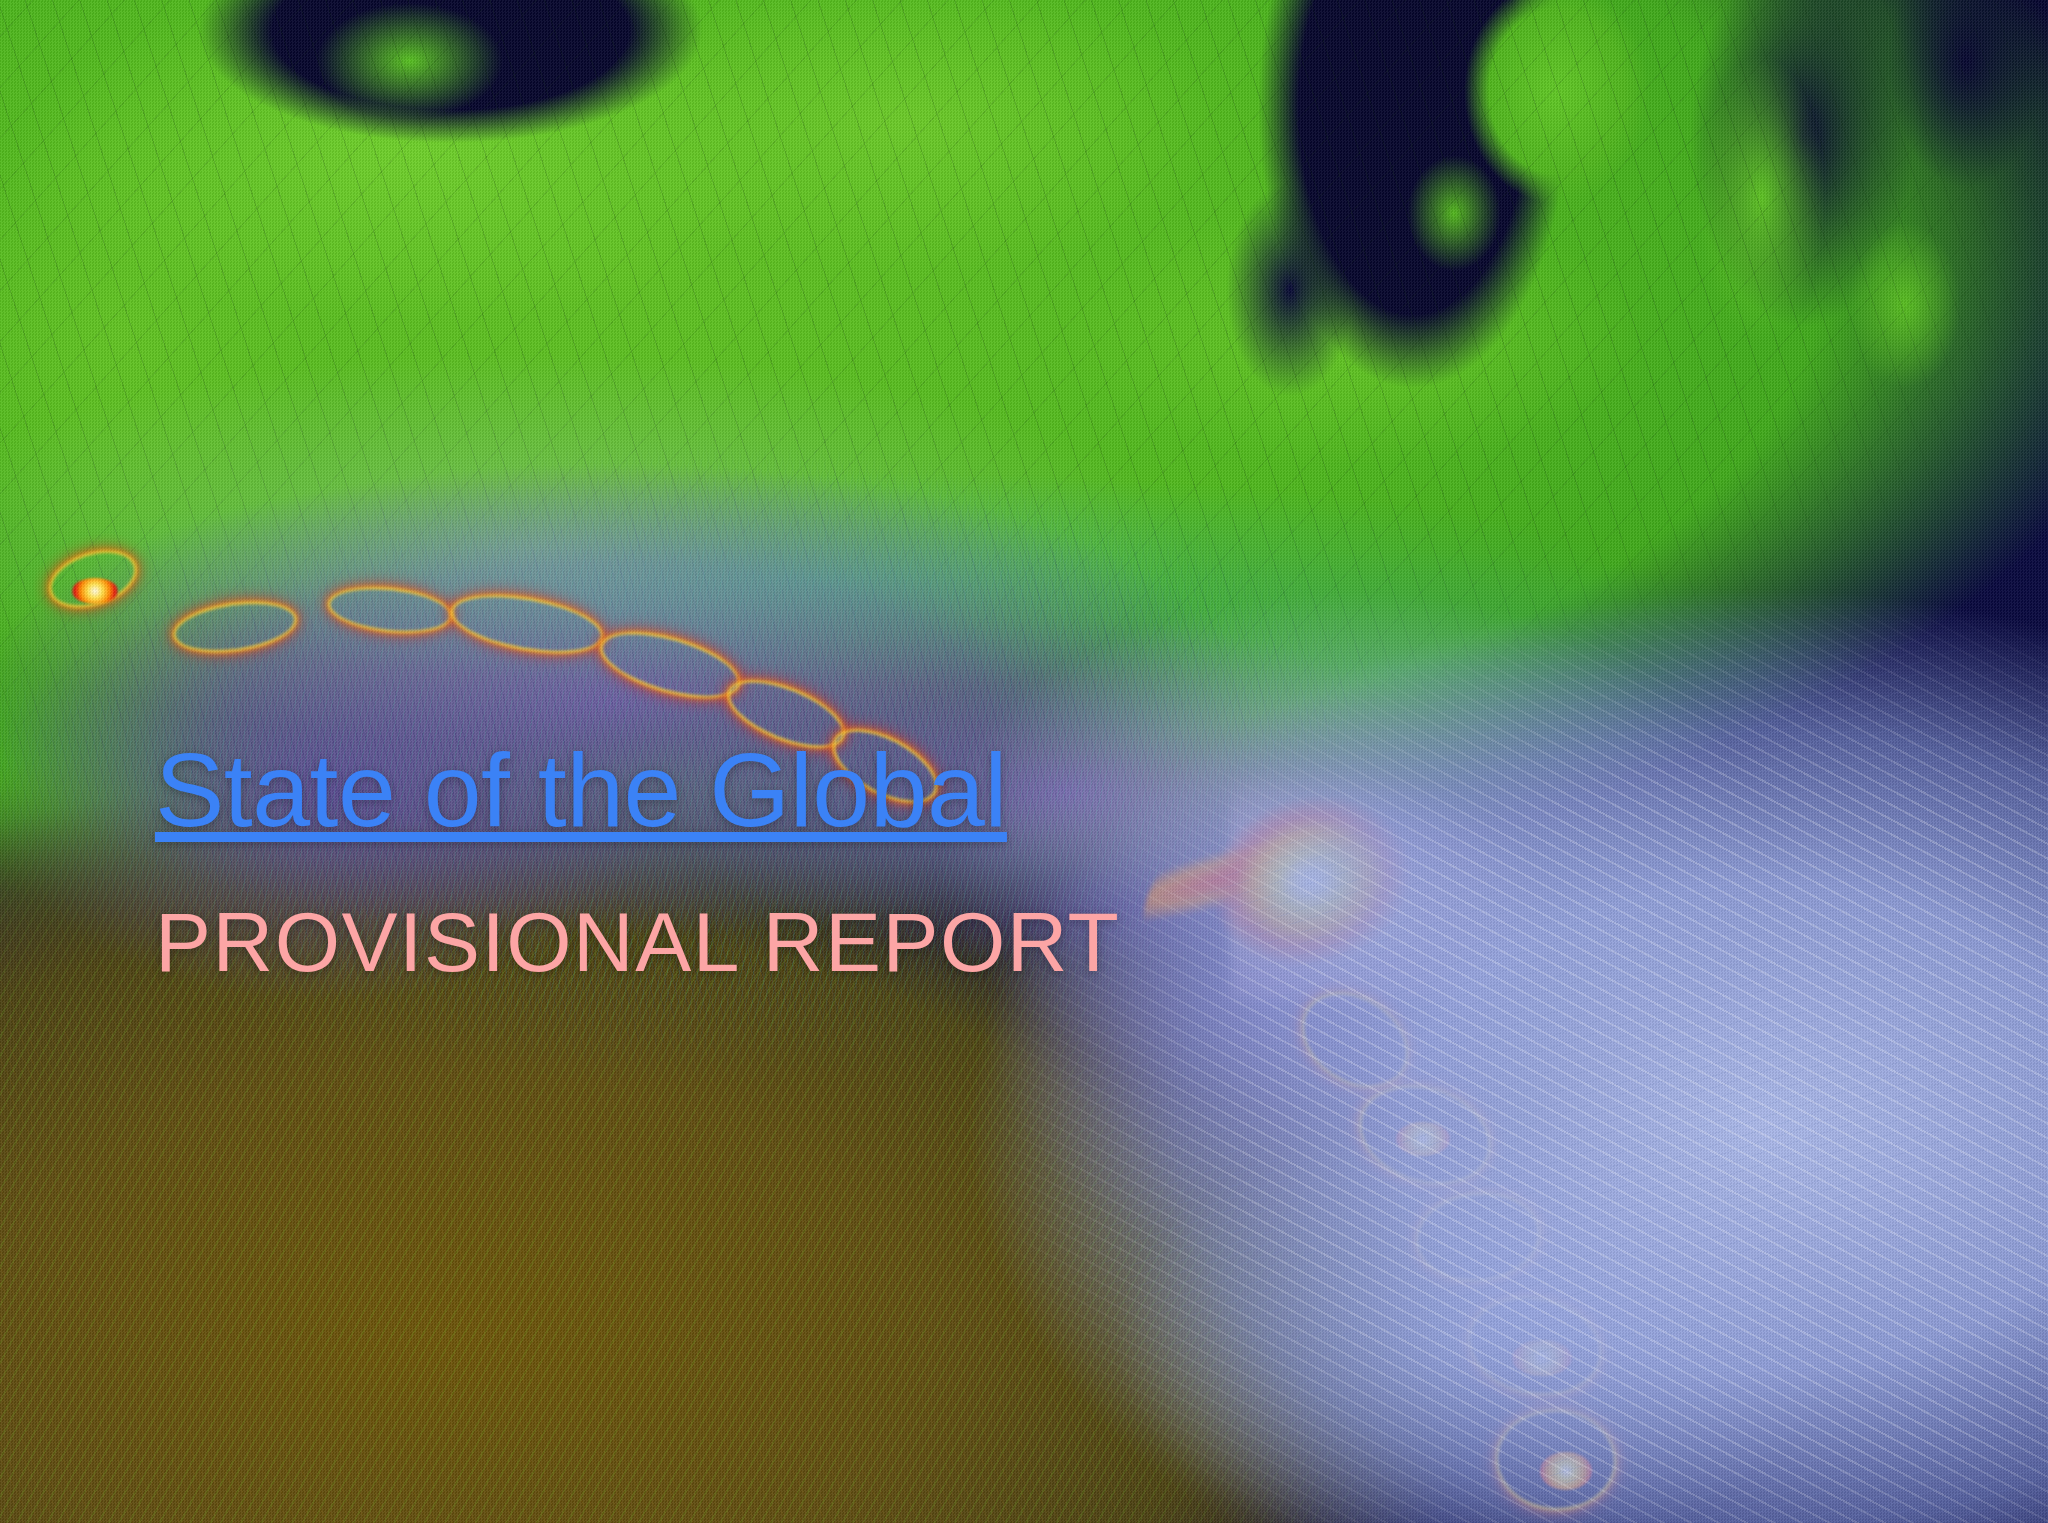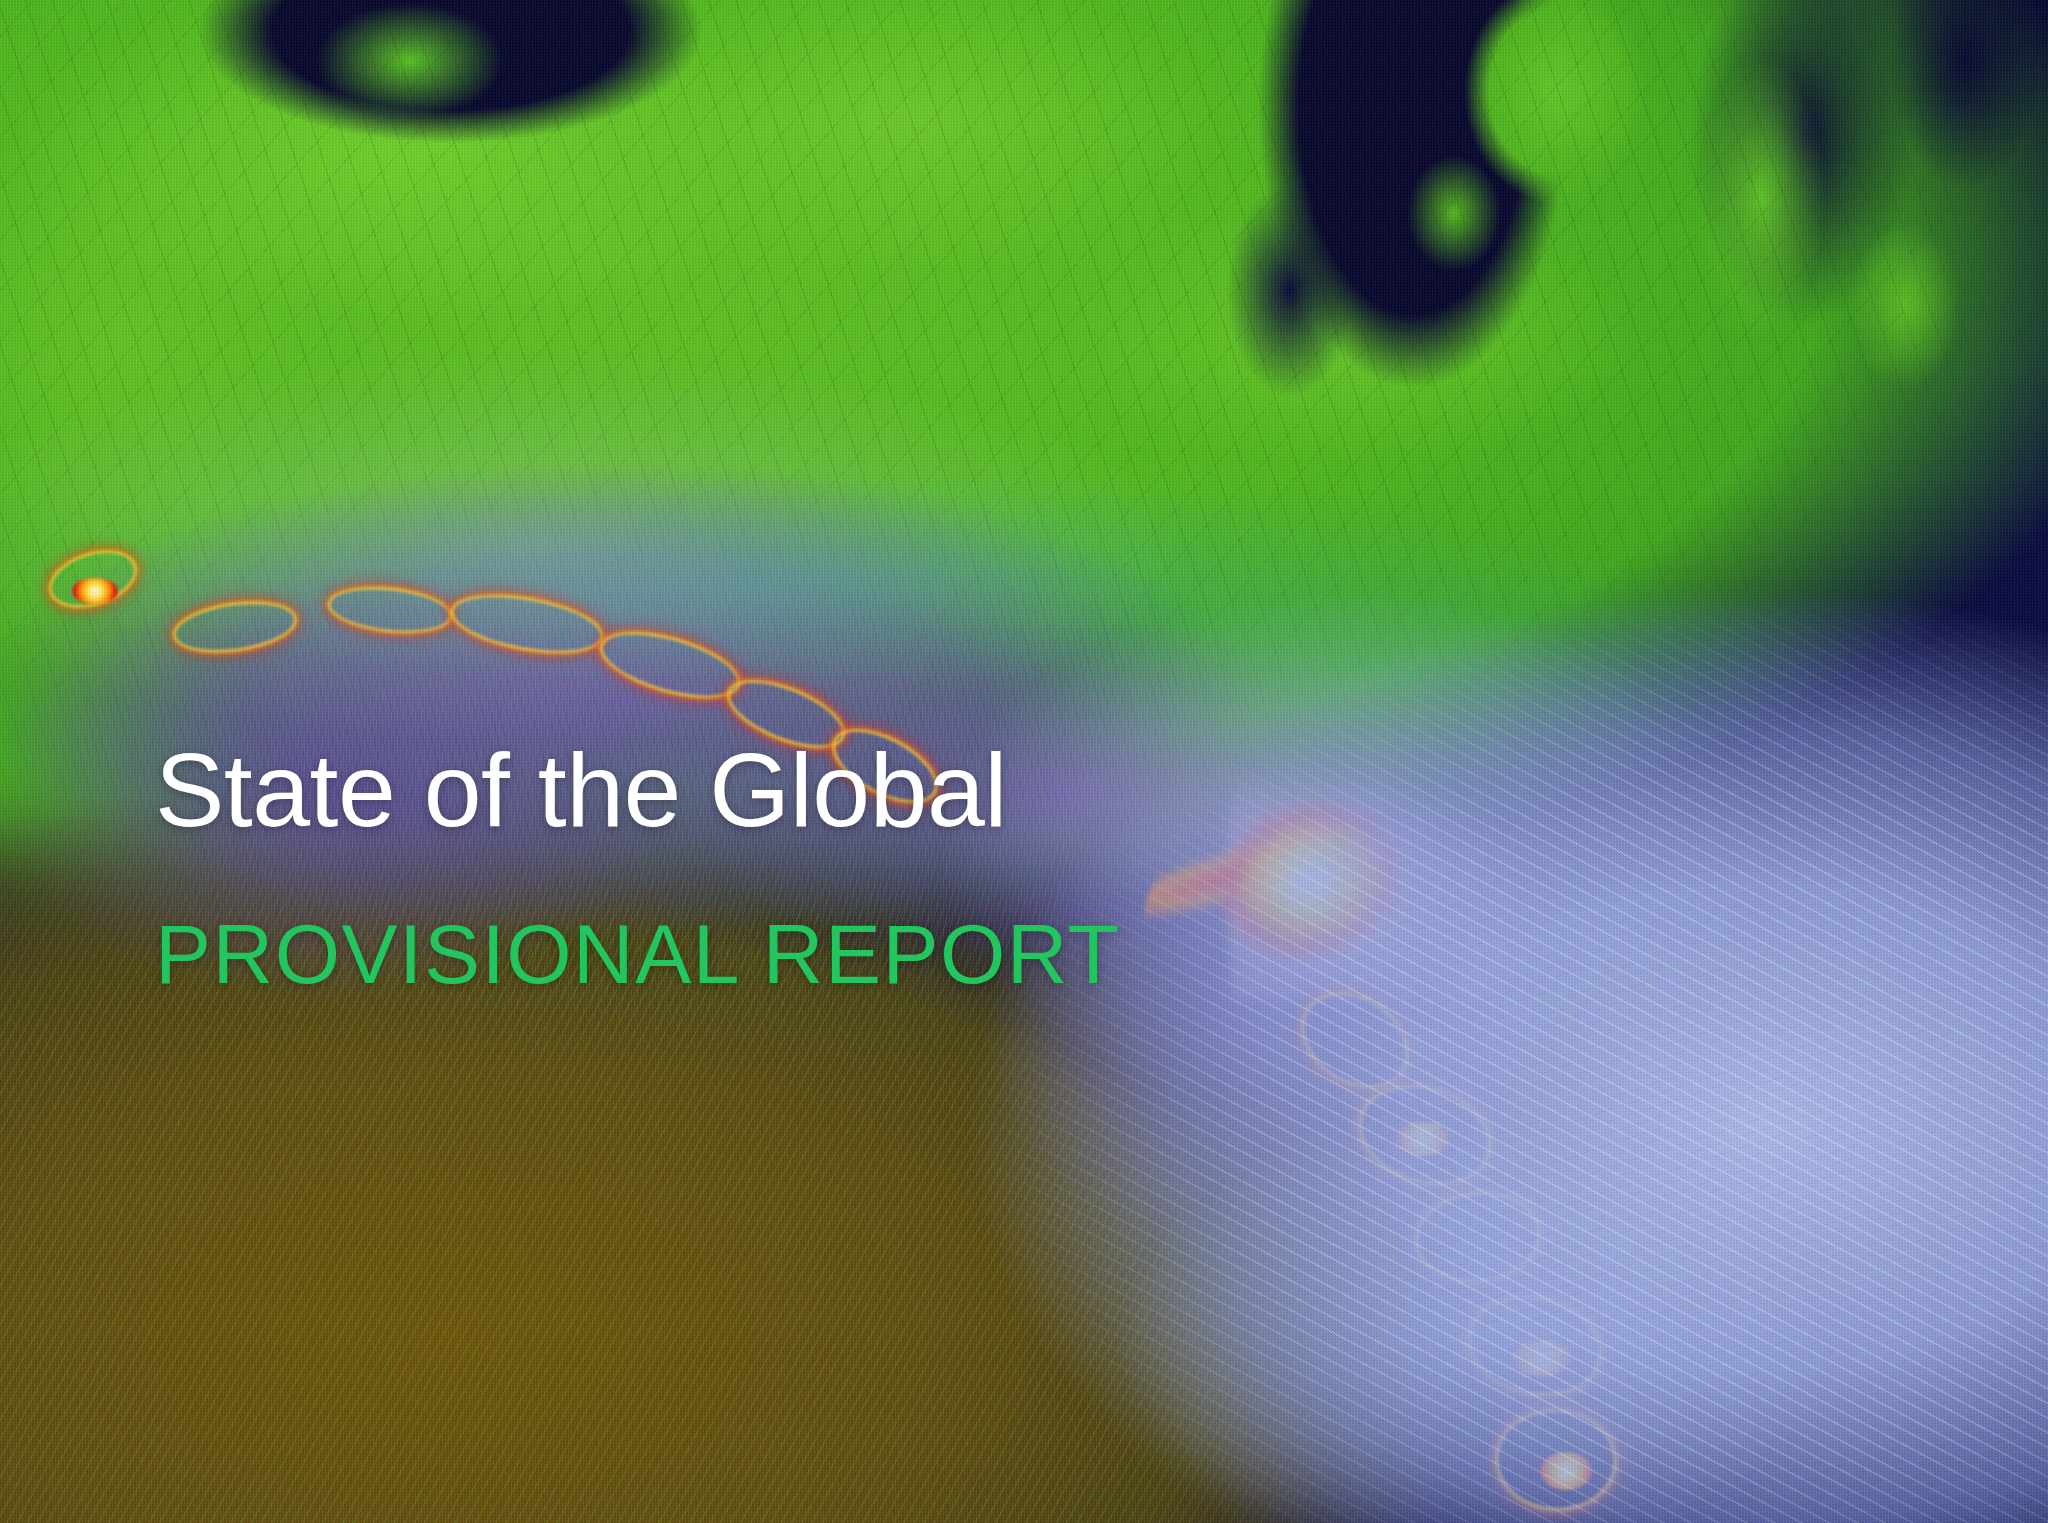--- a/index.html
+++ b/index.html
@@ -172,31 +172,32 @@
 
   
   #title-block{
     position:absolute;
     left:155px;
     top:726px;
     width:1340px;
     z-index:40;
   }
   .title-line{
-    color:#ffffff;
+    color:#3b82f6;
     font-size:104px;
     line-height:128px;
     font-weight:400;
     letter-spacing:-0.5px;
     text-shadow:0 2px 10px rgba(0,0,0,.30);
     white-space:nowrap;
+    text-decoration:underline;
   }
   #subtitle{
-    margin-top:54px;
-    color:#22c55e;
+    margin-top:42px;
+    color:#fca5a5;
     font-size:84px;
     line-height:92px;
     font-weight:400;
     letter-spacing:1.5px;
     text-shadow:0 2px 10px rgba(0,0,0,.30);
     white-space:nowrap;
   }
 </style>
 </head>
 <body>

